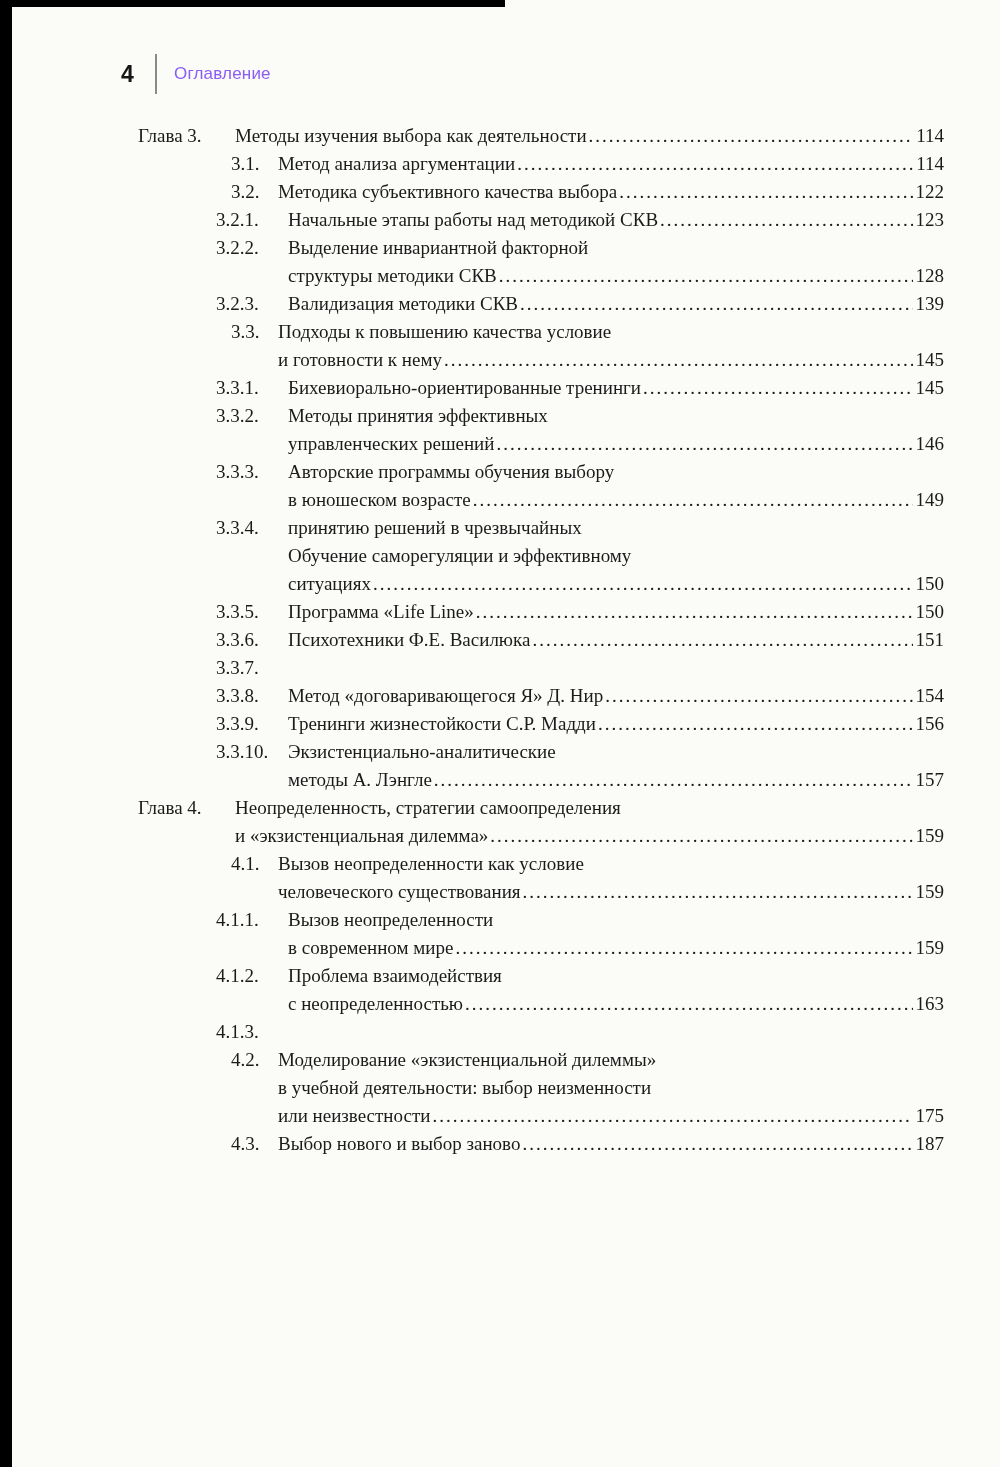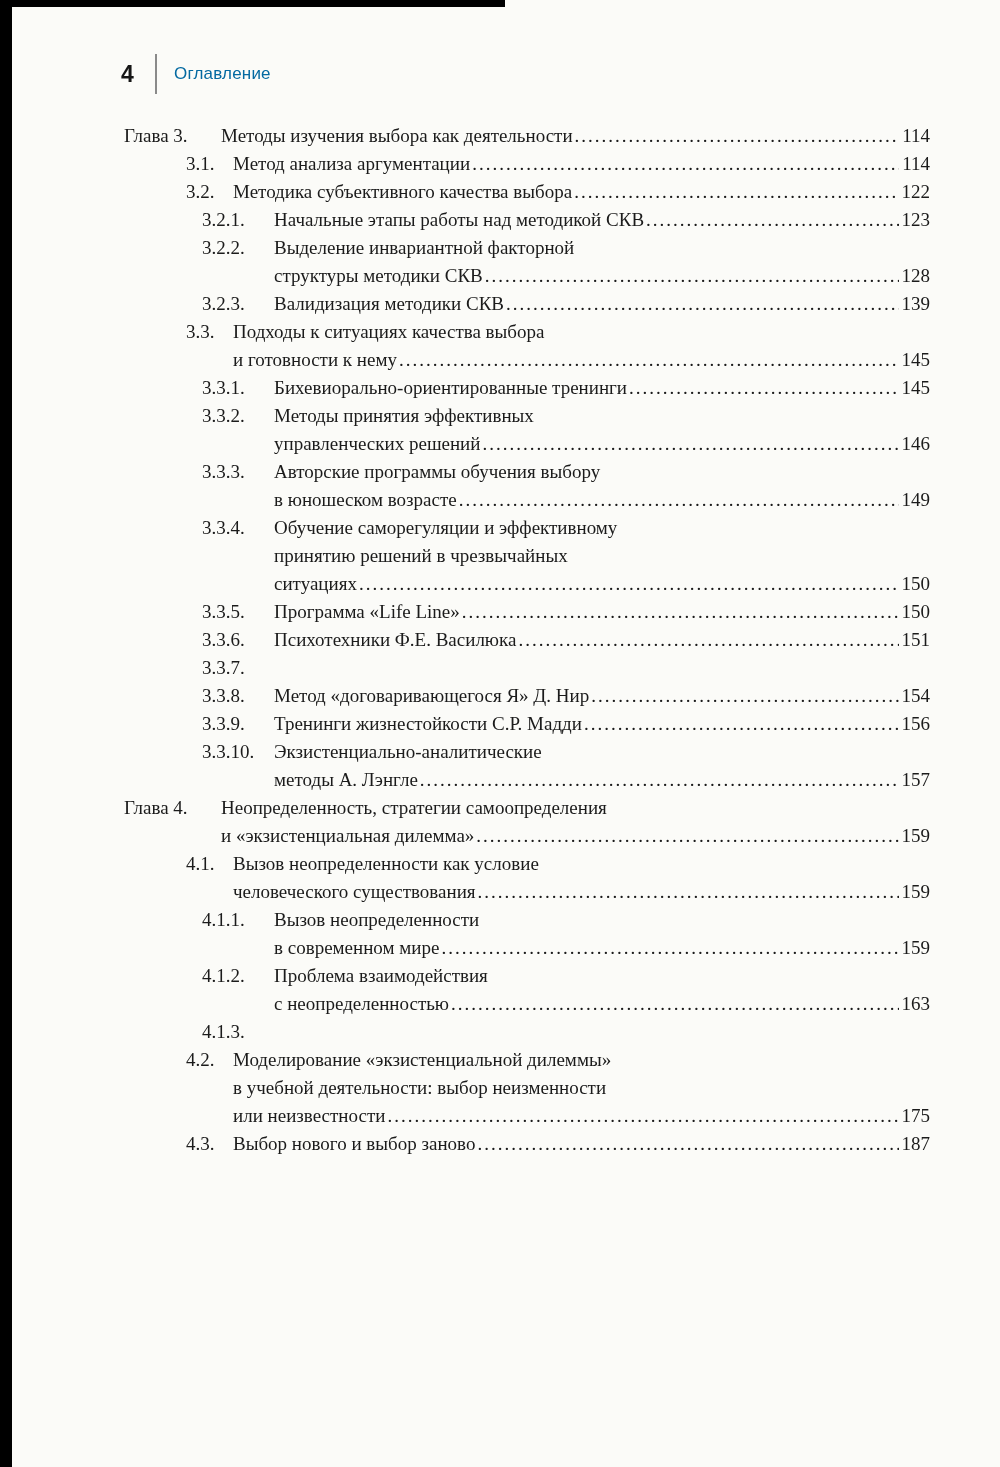--- a/index.html
+++ b/index.html
@@ -31,31 +31,31 @@
   }
   .header .folio {
     font-size: 23px; font-weight: bold; color: #161616;
     min-width: 22px;
   }
   .header .divider {
     width: 2px; height: 40px; background: #8a8a8a;
     margin-left: 12px; margin-right: 17px;
   }
   .header .running-title {
-    font-size: 17px; color: #0369a1; letter-spacing: 0.2px;
+    font-size: 17px; color: #8b5cf6; letter-spacing: 0.2px;
   }
   
   .toc {
-    position: absolute; left: 124px; top: 122px;
+    position: absolute; left: 138px; top: 122px;
     width: 806px;
     font-size: 19px; line-height: 28px;
   }
   .entry { display: grid; }
   .entry.level-0 { grid-template-columns: 97px 1fr; }
-  .entry.level-1 { margin-left: 62px;  grid-template-columns: 47px 1fr; }
+  .entry.level-1 { margin-left: 93px;  grid-template-columns: 47px 1fr; }
   .entry.level-2 { margin-left: 78px; grid-template-columns: 72px 1fr; }
   .entry.level-0:not(:first-child) { }
   .entry .label { white-space: nowrap; }
   .entry .body { min-width: 0; }
   .tline { display: block; font-family: Liberation Serif, serif; }
   .lastline { display: flex; align-items: baseline; }
   .ltext { flex: 0 0 auto; white-space: nowrap; }
   .leader {
     flex: 1 1 auto; min-width: 10px;
     overflow: hidden; white-space: nowrap;
@@ -139,21 +139,21 @@
           <span class="lastline">
             <span class="ltext">Валидизация методики СКВ</span>
             <span class="leader"></span>
             <span class="pagenum">139</span>
           </span>
         </span>
       </div>
       <div class="entry level-1">
         <span class="label">3.3.</span>
         <span class="body">
-          <span class="tline">Подходы к ситуациях качества выбора</span>
+          <span class="tline">Подходы к повышению качества условие</span>
           <span class="lastline">
             <span class="ltext">и готовности к нему</span>
             <span class="leader"></span>
             <span class="pagenum">145</span>
           </span>
         </span>
       </div>
       <div class="entry level-2">
         <span class="label">3.3.1.</span>
         <span class="body">
@@ -182,22 +182,22 @@
           <span class="lastline">
             <span class="ltext">в юношеском возрасте</span>
             <span class="leader"></span>
             <span class="pagenum">149</span>
           </span>
         </span>
       </div>
       <div class="entry level-2">
         <span class="label">3.3.4.</span>
         <span class="body">
+          <span class="tline">принятию решений в чрезвычайных</span>
           <span class="tline">Обучение саморегуляции и эффективному</span>
-          <span class="tline">принятию решений в чрезвычайных</span>
           <span class="lastline">
             <span class="ltext">ситуациях</span>
             <span class="leader"></span>
             <span class="pagenum">150</span>
           </span>
         </span>
       </div>
       <div class="entry level-2">
         <span class="label">3.3.5.</span>
         <span class="body">

